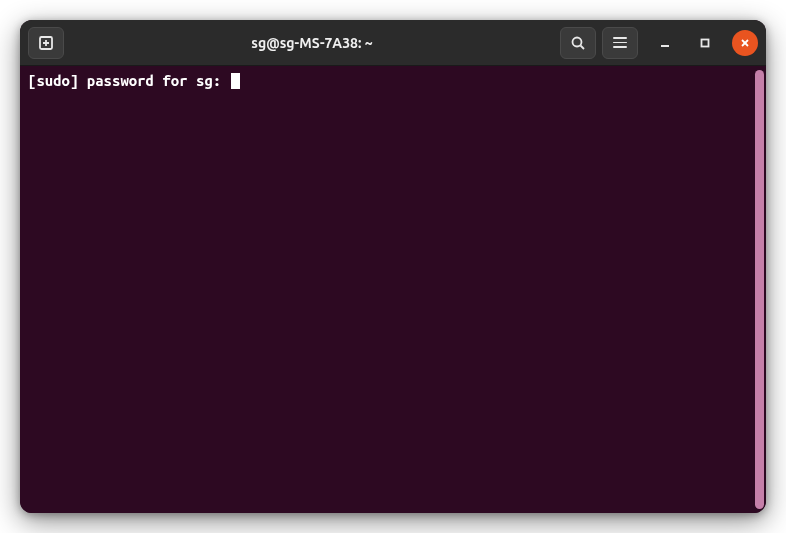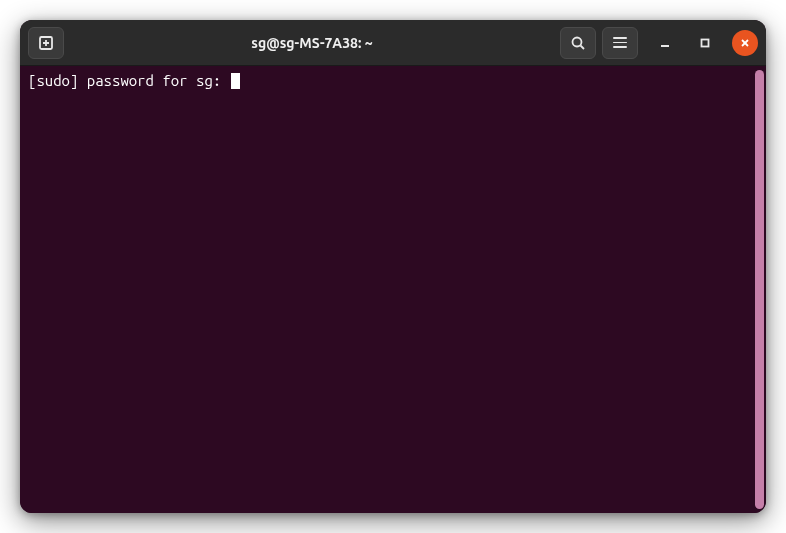--- a/index.html
+++ b/index.html
@@ -125,20 +125,21 @@
       font-weight: bold;
     }
     .prompt-sym {
       color: #ffffff;
     }
     .command {
       color: #ffffff;
     }
     .output {
       color: #ffffff;
+      font-weight: bold;
     }
     .cursor {
       display: inline-block;
       width: 9px;
       height: 16px;
       background: #ffffff;
       vertical-align: text-bottom;
       margin-left: 1px;
     }
     .menu-lines {

